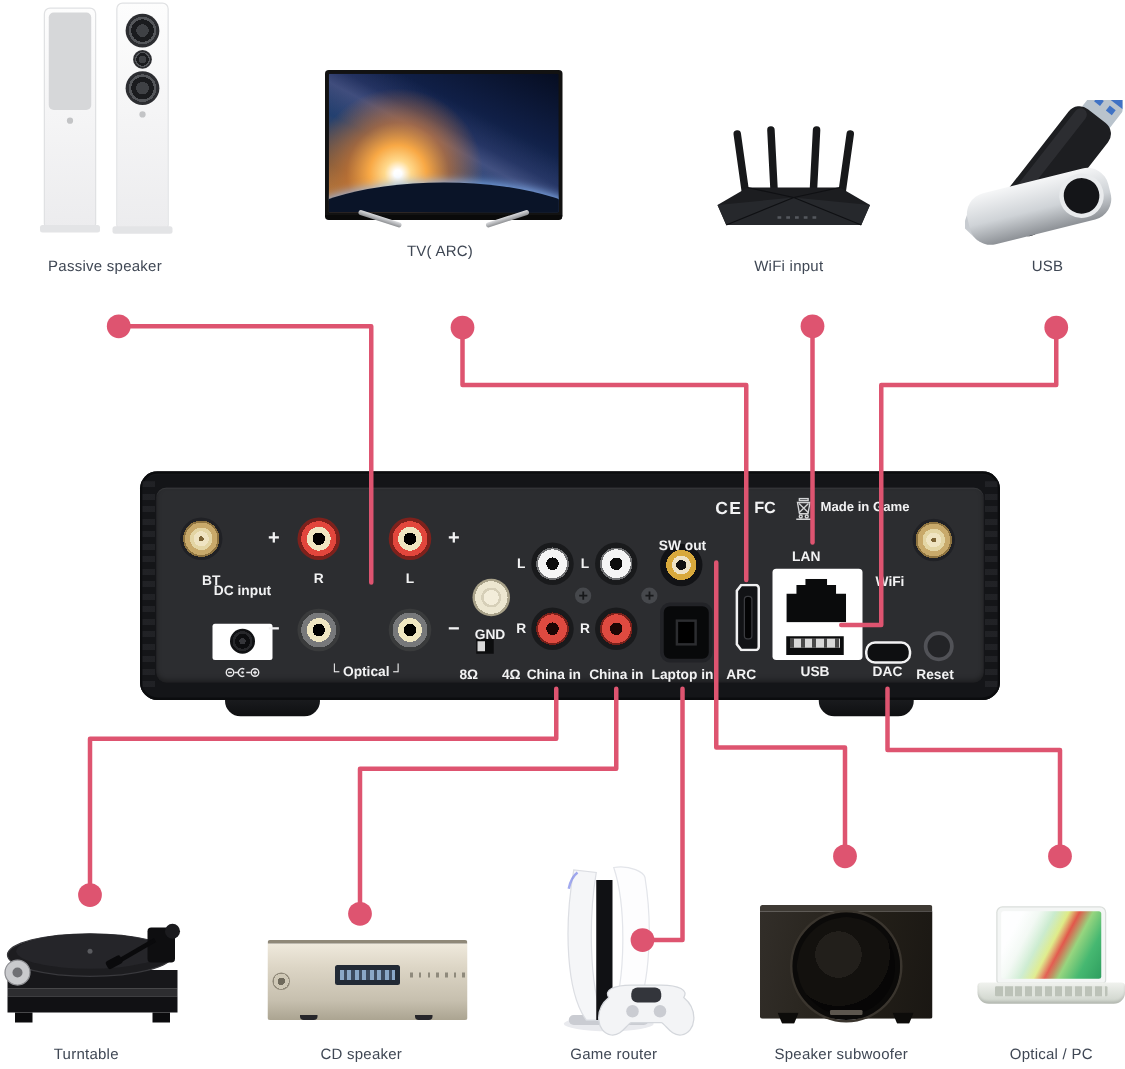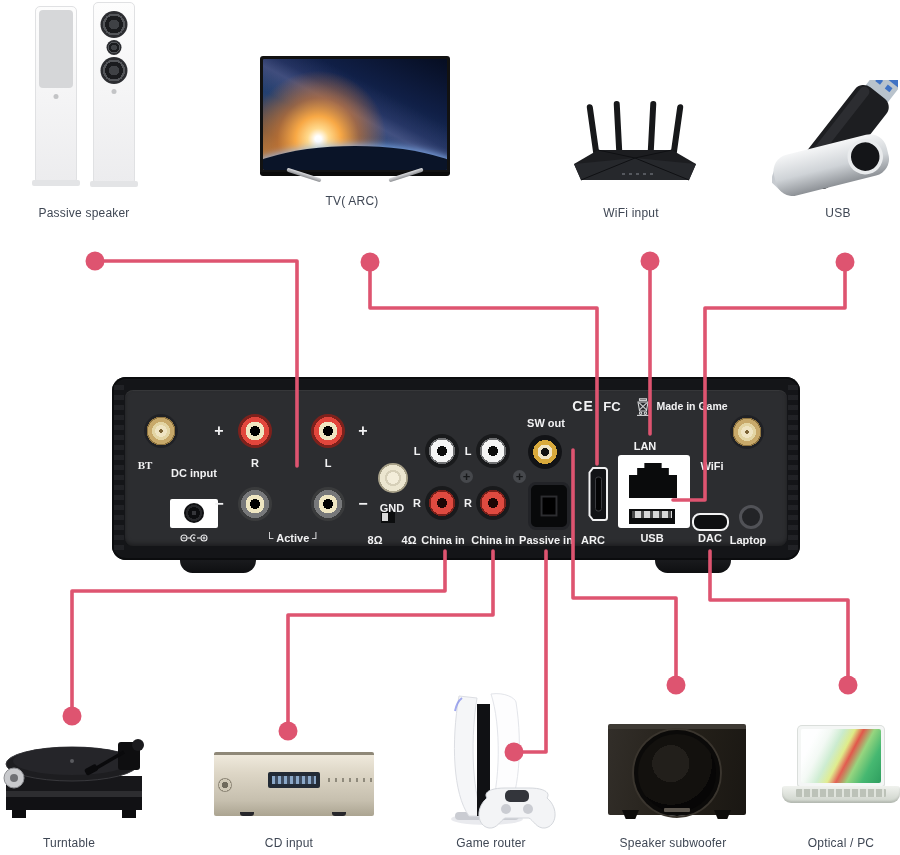--- a/index.html
+++ b/index.html
@@ -223,21 +223,21 @@
 
   <div class="amp">
     <div class="foot" style="left:68px;"></div>
     <div class="foot" style="left:543px;"></div>
     <div class="shell"></div>
     <div class="rib" style="left:2px;"></div>
     <div class="rib" style="right:2px;"></div>
     <div class="panel"></div>
 
     <div class="port antenna" style="left:32px;top:37px;"></div>
-    <div class="lbl" style="left:33px;top:88px;font-family:Liberation Serif, serif;">BT</div>
+    <div class="lbl" style="left:57px;top:88px;">BT</div>
 
     <div class="lbl" style="left:82px;top:96px;text-align:center;">DC input</div>
     <div class="port dc-plate" style="left:58px;top:122px;">
         <i></i>
       </div>
     <svg class="port" style="left:68px;top:156px;" width="28" height="10" viewBox="0 0 28 10">
       <g stroke="#e8e8ea" stroke-width="1.1" fill="none">
         <circle cx="4" cy="5" r="3"></circle>
           <path d="M2.5,5 h3"></path>
         <path d="M7.5,5 h3.5"></path>
@@ -252,21 +252,21 @@
     <div class="lbl sign" style="left:107px;top:54px;">+</div>
     <div class="port post-red" style="left:126px;top:37px;"></div>
     <div class="port post-red" style="left:199px;top:37px;"></div>
     <div class="lbl sign" style="left:251px;top:54px;">+</div>
     <div class="lbl" style="left:143px;top:86px;">R</div>
     <div class="lbl" style="left:216px;top:86px;">L</div>
     <div class="lbl sign" style="left:107px;top:127px;">−</div>
     <div class="port post-gray" style="left:126px;top:110px;"></div>
     <div class="port post-gray" style="left:199px;top:110px;"></div>
     <div class="lbl sign" style="left:251px;top:127px;">−</div>
-    <div class="lbl" style="left:181px;top:161px;">└ Active ┘</div>
+    <div class="lbl" style="left:181px;top:161px;">└ Optical ┘</div>
 
     <div class="port gnd" style="left:266px;top:86px;"></div>
     <div class="lbl" style="left:280px;top:131px;">GND</div>
     <div class="port switch" style="left:269px;top:134px;">
         <i></i>
       </div>
     <div class="lbl" style="left:263px;top:163px;">8Ω</div>
     <div class="lbl" style="left:297px;top:163px;">4Ω</div>
 
     <div class="lbl" style="left:305px;top:74px;">L</div>
@@ -275,26 +275,26 @@
     <div class="port rca-red" style="left:313px;top:109px;"></div>
     <div class="lbl" style="left:356px;top:74px;">L</div>
     <div class="port rca-white" style="left:364px;top:57px;"></div>
     <div class="lbl" style="left:356px;top:126px;">R</div>
     <div class="port rca-red" style="left:364px;top:109px;"></div>
     <div class="port screw" style="left:348px;top:93px;">+</div>
     <div class="port screw" style="left:401px;top:93px;">+</div>
     <div class="lbl" style="left:331px;top:163px;">China in</div>
     <div class="lbl" style="left:381px;top:163px;">China in</div>
 
-    <div class="lbl" style="left:434px;top:46px;">SW out</div>
+    <div class="lbl" style="left:434px;top:60px;">SW out</div>
     <div class="port rca-yellow" style="left:416px;top:58px;"></div>
     <div class="port optical" style="left:416px;top:105px;">
         <i></i>
       </div>
-    <div class="lbl" style="left:434px;top:163px;">Passive in</div>
+    <div class="lbl" style="left:434px;top:163px;">Laptop in</div>
 
     <svg class="port" style="left:476px;top:90px;" width="20" height="54" viewBox="0 0 20 54">
       <path d="M5,1 h11.5 a2.5,2.5 0 0 1 2.5,2.5 v47 a2.5,2.5 0 0 1 -2.5,2.5 H5 L1.5,48.5 v-43 Z" fill="#121316" stroke="#f0f0f1" stroke-width="2"></path>
       <rect x="7.5" y="10" width="6" height="34" rx="2.5" fill="#040405" stroke="#3a3b3f" stroke-width="1"></rect>
     </svg>
     <div class="lbl" style="left:481px;top:163px;">ARC</div>
 
     <div class="lbl" style="left:471px;top:29px;font-size:14px;letter-spacing:1px;">CE</div>
     <div class="lbl" style="left:500px;top:29px;font-size:13px;">FC</div>
     <svg class="port" style="left:524px;top:21px;" width="14" height="18" viewBox="0 0 14 18">
@@ -314,21 +314,21 @@
       <div class="rj45"></div>
       <div class="usba">
           <i></i>
         </div>
     </div>
     <div class="lbl" style="left:540px;top:161px;">USB</div>
 
     <div class="port usbc" style="left:580px;top:136px;"></div>
     <div class="lbl" style="left:598px;top:161px;">DAC</div>
     <div class="port reset" style="left:627px;top:128px;"></div>
-    <div class="lbl" style="left:636px;top:163px;">Laptop</div>
+    <div class="lbl" style="left:636px;top:163px;">Reset</div>
     <div class="port antenna" style="left:618px;top:38px;"></div>
     <div class="lbl" style="left:600px;top:89px;">WiFi</div>
   </div>
 
   <div class="abs" style="left:0;top:712px;width:152px;height:122px;">
     <svg width="152" height="122" viewBox="0 0 152 122">
       <rect x="6" y="64" width="136" height="15" fill="#17171a"></rect>
       <rect x="6" y="79" width="136" height="6" fill="#2d2d30"></rect>
       <rect x="6" y="85" width="136" height="13" fill="#111114"></rect>
       <rect x="12" y="98" width="14" height="8" fill="#0b0b0d"></rect>
@@ -349,21 +349,21 @@
   <div class="abs" style="left:214px;top:752px;width:160px;height:64px;">
     <div class="cd-body"></div>
     <div class="cd-display">
         <i></i>
       </div>
     <div class="cd-knob"></div>
     <div class="cd-btns"></div>
     <div class="cd-foot" style="left:26px;"></div>
     <div class="cd-foot" style="left:118px;"></div>
   </div>
-  <div class="dev-label" style="left:289px;top:836px;">CD input</div>
+  <div class="dev-label" style="left:289px;top:836px;">CD speaker</div>
 
   <div class="abs" style="left:425px;top:690px;width:140px;height:142px;">
     <svg width="140" height="142" viewBox="0 0 140 142">
       <ellipse cx="62" cy="129" rx="36" ry="6" fill="#e9eaee"></ellipse>
       <rect x="30" y="122" width="64" height="8" rx="4" fill="#caccd2"></rect>
       <path d="M34,6 C26,52 28,104 44,126 L58,126 C46,98 46,44 52,8 Z" fill="#f5f6f8" stroke="#dcdee3"></path>
       <rect x="52" y="14" width="13" height="112" fill="#101114"></rect>
       <path d="M66,4 C80,2 90,8 91,12 C98,56 94,108 80,126 L64,126 C76,94 76,34 66,4 Z" fill="#fdfdfe" stroke="#e3e5ea"></path>
       <path d="M37,8 C33,11 31,16 30,21" stroke="#7a86e8" stroke-width="2" fill="none" opacity=".7"></path>
       <g transform="translate(56,98)">

